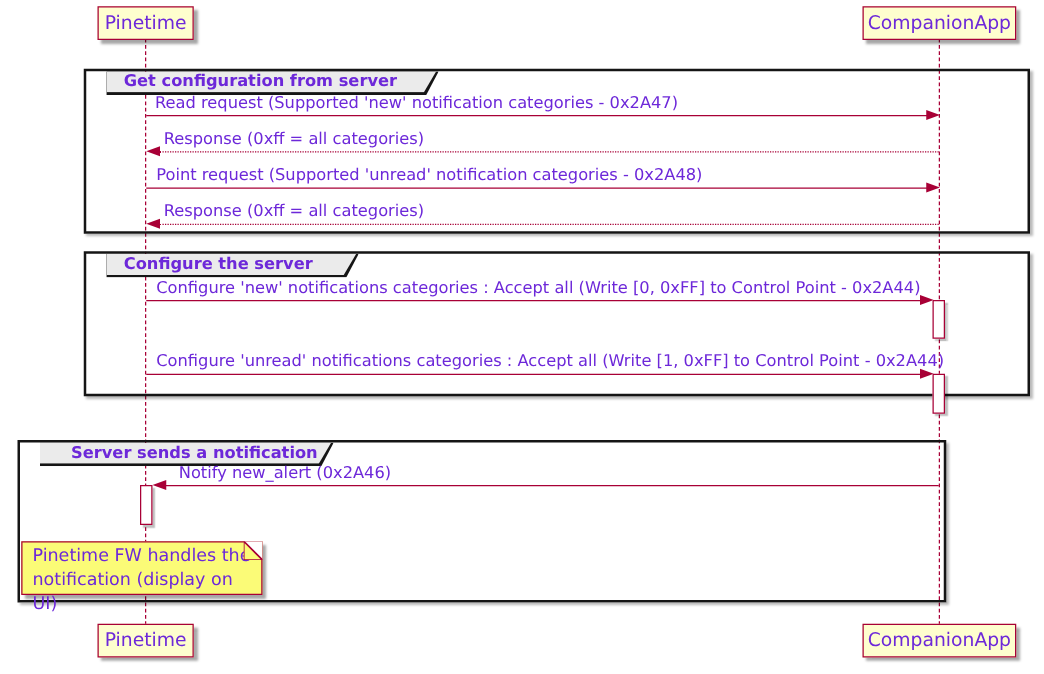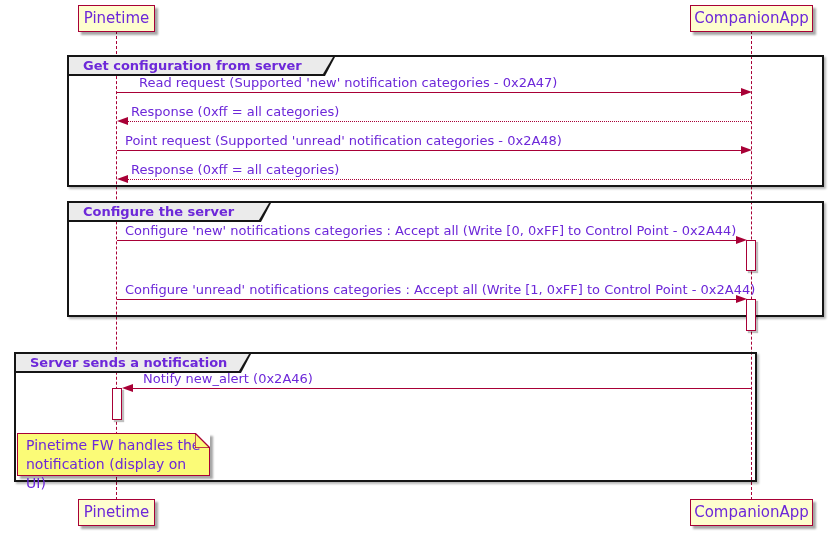--- a/index.html
+++ b/index.html
@@ -14,21 +14,21 @@
     position:absolute;height:27px;box-sizing:border-box;
     background:#FEFECE;border:1.7px solid #A80036;
     box-shadow:3px 3px 2px rgba(0,0,0,0.35);
     font-size:15px;line-height:24px;text-align:center;white-space:nowrap;
   }
   .frame{
     position:absolute;box-sizing:border-box;border:2px solid #151515;
     box-shadow:2px 2px 2px rgba(0,0,0,0.28);background:transparent;
   }
   .fh{
-    position:absolute;left:0;top:0;height:19px;background:#151515;
+    position:absolute;left:16px;top:0;height:19px;background:#151515;
     clip-path:polygon(0 0,100% 0,calc(100% - 10px) 100%,0 100%);
   }
   .fh-in{
     position:absolute;left:0;top:0;right:2px;bottom:2px;background:#EBEBEB;
     clip-path:polygon(0 0,100% 0,calc(100% - 10px) 100%,0 100%);
     font-size:13px;font-weight:bold;line-height:17px;padding-left:14px;
     white-space:nowrap;box-sizing:border-box;
   }
   .msg-label{
     position:absolute;font-size:13px;line-height:14px;white-space:nowrap;
@@ -60,21 +60,21 @@
 
   <div class="pbox" style="left:78px;top:5px;width:77px;">Pinetime</div>
   <div class="pbox" style="left:690px;top:5px;width:123px;">CompanionApp</div>
 
   <div class="frame" style="left:67px;top:55px;width:757px;height:132px;">
     <div class="fh" style="width:266px;">
       <div class="fh-in">Get configuration from server</div>
     </div>
   </div>
 
-  <div class="msg-label" style="left:139px;top:76px;">Read request (Supported 'new' notification categories - 0x2A47)</div>
+  <div class="msg-label" style="left:124px;top:76px;">Read request (Supported 'new' notification categories - 0x2A47)</div>
   <div class="mline solid" style="left:117px;top:92px;width:625px;"></div>
   <div class="arr arr-r" style="left:741px;top:88px;"></div>
 
   <div class="msg-label" style="left:131px;top:105px;">Response (0xff = all categories)</div>
   <div class="mline dotted" style="left:127px;top:121px;width:624px;"></div>
   <div class="arr arr-l" style="left:117px;top:117px;"></div>
 
   <div class="msg-label" style="left:125px;top:134px;">Point request (Supported 'unread' notification categories - 0x2A48)</div>
   <div class="mline solid" style="left:117px;top:150px;width:625px;"></div>
   <div class="arr arr-r" style="left:741px;top:146px;"></div>
@@ -92,21 +92,21 @@
   <div class="msg-label" style="left:125px;top:224px;">Configure 'new' notifications categories : Accept all (Write [0, 0xFF] to Control Point - 0x2A44)</div>
   <div class="mline solid" style="left:117px;top:240px;width:620px;"></div>
   <div class="arr arr-r" style="left:736px;top:236px;"></div>
   <div class="activation" style="left:746px;top:240px;height:31px;"></div>
 
   <div class="msg-label" style="left:125px;top:283px;">Configure 'unread' notifications categories : Accept all (Write [1, 0xFF] to Control Point - 0x2A44)</div>
   <div class="mline solid" style="left:117px;top:299px;width:620px;"></div>
   <div class="arr arr-r" style="left:736px;top:295px;"></div>
   <div class="activation" style="left:746px;top:299px;height:32px;"></div>
 
-  <div class="frame" style="left:14px;top:352px;width:743px;height:130px;">
+  <div class="frame" style="left:14px;top:352px;width:743px;height:130px;text-align:center;">
     <div class="fh" style="width:235px;">
       <div class="fh-in">Server sends a notification</div>
     </div>
   </div>
 
   <div class="msg-label" style="left:143px;top:372px;">Notify new_alert (0x2A46)</div>
   <div class="mline solid" style="left:132px;top:388px;width:619px;"></div>
   <div class="arr arr-l" style="left:122px;top:384px;"></div>
   <div class="activation" style="left:112px;top:388px;height:32px;"></div>
 

